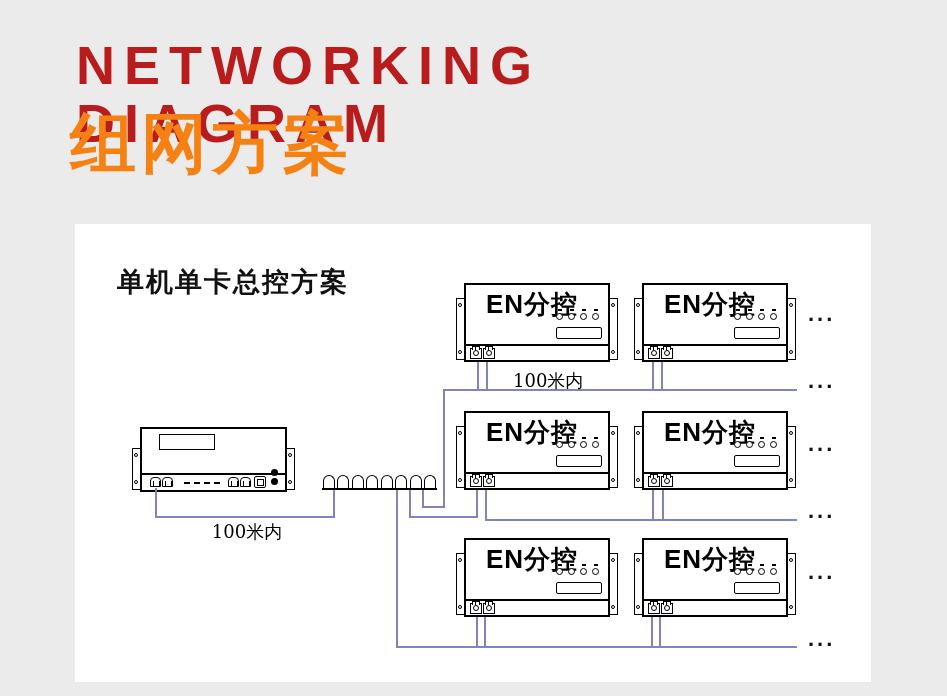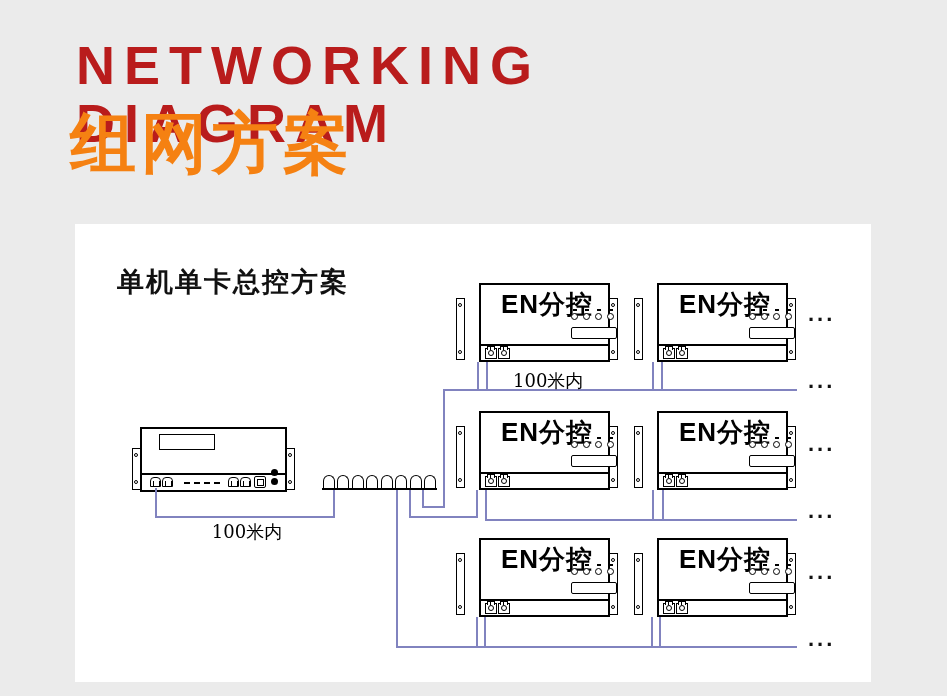--- a/index.html
+++ b/index.html
@@ -22,21 +22,21 @@
   .dev { position:absolute; }
   .dev-body { position:absolute; background:#fff; border:2px solid #000; }
   .ear { position:absolute; width:9px; border:1px solid #000; background:#fff; }
   .screw { position:absolute; left:1px; width:4px; height:4px; border:1px solid #000; border-radius:50%; background:#fff; }
   .s-t { top:4px; } .s-b { bottom:5px; }
 
   
   .en-box { width:162px; height:79px; }
   .en-box .ear { top:15px; height:62px; }
   .ear-l { left:0; } .ear-r { right:0; }
-  .en-box .dev-body { left:8px; right:8px; top:0; bottom:0;margin-left:15px; }
+  .en-box .dev-body { left:8px; right:8px; top:0; bottom:0; }
   .en-label { position:absolute; left:20px; top:2px; font-size:26px; font-weight:bold; color:#000; letter-spacing:1px; white-space:nowrap; }
   .led-row { position:absolute; left:90px; top:24px; display:flex; gap:5px; }
   .led-unit { display:flex; flex-direction:column; align-items:center; gap:2px; }
   .mark { width:4px; height:2px; background:#000; }
   .led { width:7px; height:7px; border:1.5px solid #000; border-radius:50%; background:#fff; }
   .display { position:absolute; left:90px; top:42px; width:46px; height:12px; border:1.5px solid #000; border-radius:2px; background:#fff; }
   .strip { position:absolute; left:0; right:0; bottom:0; height:16px; border-top:2px solid #000; }
   .conn { position:absolute; top:2px; width:12px; height:11px; border:1px solid #000; background:#fff; }
   .conn i { position:absolute; left:2px; top:1px; width:6px; height:6px; border:1px solid #000; border-radius:50%; }
   .conn::before, .conn::after { content:""; position:absolute; top:-3px; width:3px; height:3px;

